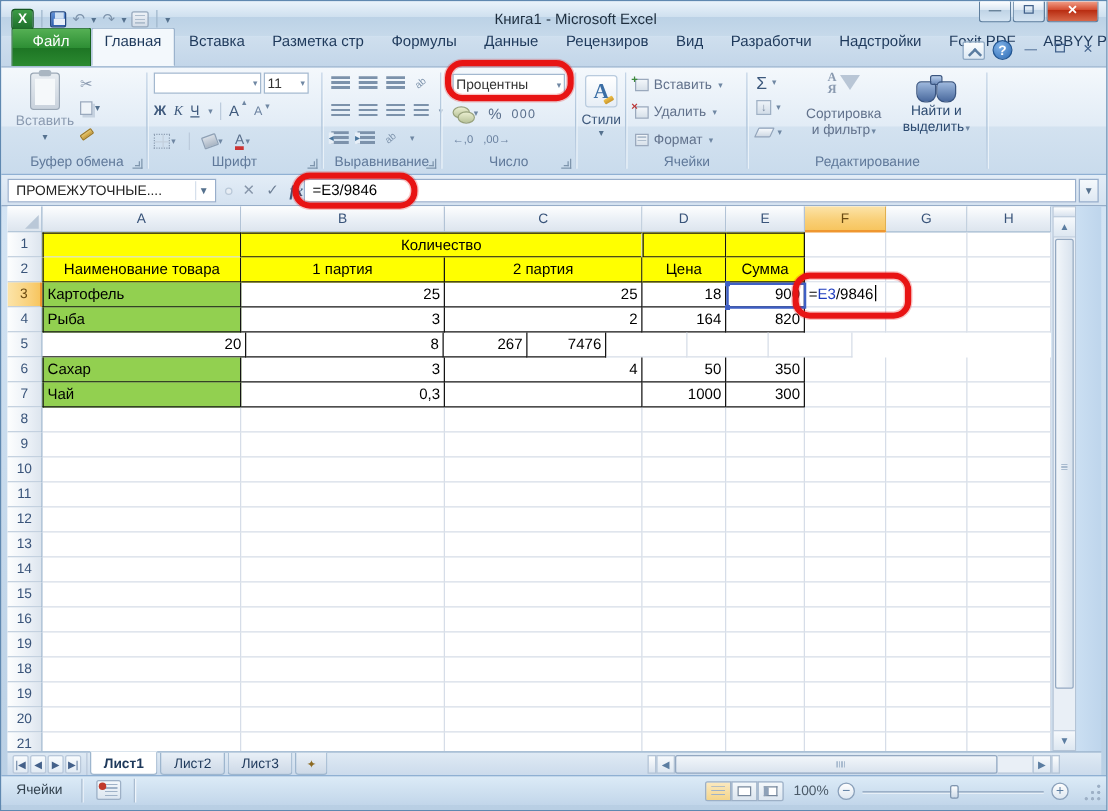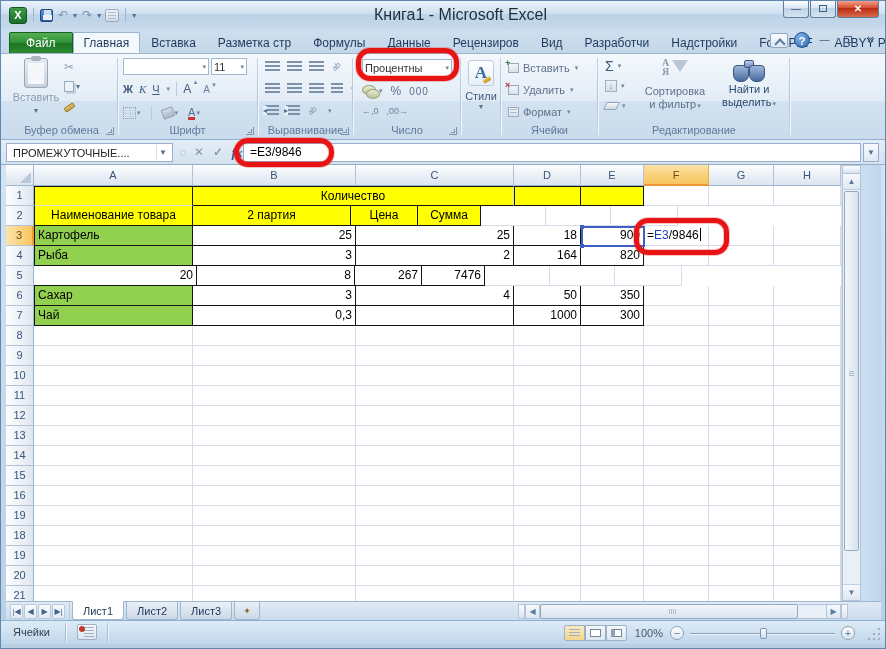--- a/index.html
+++ b/index.html
@@ -15,28 +15,28 @@
   .qat-sep { width:1px; height:14px; background:#9fb6cc; margin:0 2px; }
   .qat-btn { font-size:12px; color:#7d93ab; line-height:16px; padding:0 1px; }
   .floppy { width:13px; height:13px; background:linear-gradient(#5f8fd6,#2f5fae); border:1px solid #24477e; border-radius:2px; position:relative; }
   .floppy:before { content:""; position:absolute; left:3px; top:0; width:7px; height:5px; background:#cfe0f2; }
   .floppy:after { content:""; position:absolute; left:2px; bottom:1px; width:9px; height:5px; background:#e8eff8; }
   .qgrid { width:14px; height:13px; border:1px solid #98a9bd; background:
       linear-gradient(#eef2f7,#d4dde8); position:relative; border-radius:2px; }
   .qgrid:before{ content:""; position:absolute; inset:2px; background:
       repeating-linear-gradient(#aebdcd 0 1px, transparent 1px 3px); }
   .drop { font-size:8px; color:#55718e; }
-  .title-text { position:absolute; left:0; right:0; text-align:center; font-size:16px; color:#1e2e3e;padding-left:35px; }
+  .title-text { position:absolute; left:0; right:0; text-align:center; font-size:12px; color:#1e2e3e;padding-left:35px; }
   .winbtns { position:absolute; right:6px; top:0; display:flex; }
   .wbtn { width:26px; height:17px; border:1px solid #5f7f9e; border-top:none; background:linear-gradient(#fdfeff,#d9e6f2 45%,#c0d4e6 46%,#d4e4f2); color:#33506b; font-size:10px; text-align:center; line-height:15px; border-radius:0 0 3px 3px; margin-left:1px; }
   .wbtn.close { width:42px; background:linear-gradient(#f2a089,#d2482c 45%,#b92d12 46%,#d8684a); color:#fff; font-weight:bold; }
 
   
   .tabrow { position:absolute; left:0; top:28px; width:100%; height:24px; background:linear-gradient(#cfdfee,#c3d6e9); display:flex; align-items:flex-end; padding-left:8px; }
-  .rtab { height:21px; padding:0 10px; font-size:12px; color:#1e395b; line-height:21px; border:1px solid transparent; white-space:nowrap; }
+  .rtab { height:31px; padding:0 10px; font-size:12px; color:#1e395b; line-height:21px; border:1px solid transparent; white-space:nowrap; }
   .rtab.file { background:linear-gradient(#55b054,#2e8f35 50%,#1d7524 51%,#2c8a31); border:1px solid #17631e; border-bottom:none; color:#fff; border-radius:2px 2px 0 0; padding:0 16px; }
   .rtab.active { background:#f3f8fc; border:1px solid #9bb3cd; border-bottom:1px solid #f3f8fc; border-radius:2px 2px 0 0; }
   .tabrow-right { position:absolute; right:6px; top:31px; display:flex; align-items:center; gap:6px; }
   .chev-up { width:18px; height:15px; border:1px solid #8fa9c4; border-radius:2px; background:linear-gradient(#fbfdfe,#dde9f4); position:relative; }
   .chev-up:before { content:""; position:absolute; left:5px; top:6px; width:6px; height:6px; border-left:2px solid #5b7da1; border-top:2px solid #5b7da1; transform:rotate(45deg); }
   .help-btn { width:16px; height:16px; border-radius:50%; background:radial-gradient(circle at 35% 30%, #7fb2e8, #2d6bb4); color:#fff; font-size:11px; font-weight:bold; text-align:center; line-height:16px; border:1px solid #225591; }
   .mini-wbtn { width:17px; height:15px; color:#41618b; font-size:10px; text-align:center; line-height:14px; }
   .mini-box { display:inline-block; width:8px; height:7px; border:1px solid #41618b; background:transparent; }
 
   
@@ -170,21 +170,21 @@
   .vs-thumb { height:360px; background:linear-gradient(90deg,#f2f6fa,#d9e3ee); border:1px solid #93a8c1; border-radius:2px; margin:1px; position:relative; }
   .vs-thumb:before { content:""; position:absolute; left:4px; right:4px; top:50%; height:5px; background:repeating-linear-gradient(#a9bbcf 0 1px, transparent 1px 2px); }
   .vs-bottom { position:absolute; bottom:0; left:0; right:0; height:16px; text-align:center; font-size:8px; color:#5b7da1; line-height:15px; background:linear-gradient(#f6f9fc,#dde7f1); border-top:1px solid #c2cfdf; }
   .right-strip { position:absolute; left:860px; top:164px; width:20px; height:436px; background:linear-gradient(90deg,#cbdff2,#bed5ec); }
 
   
   .tabbar { position:absolute; left:5px; top:600px; width:875px; height:19px; background:linear-gradient(#dfeaf4,#ccdbec); display:flex; align-items:stretch; font-size:11px; border-top:1px solid #9eb6ce; }
   .navbtns { display:flex; align-items:center; gap:1px; padding:0 4px; border-right:1px solid #b9c8da; }
   .nav { width:13px; height:15px; text-align:center; line-height:14px; color:#44618a; font-size:8px; background:linear-gradient(#f8fbfd,#e2ebf4); border:1px solid #b9c8da; border-radius:2px; }
   .stab { padding:0 10px; line-height:18px; color:#1e395b; border:1px solid #9eb6ce; border-top:none; background:linear-gradient(#e9f0f7,#cdd9e7); margin-left:2px; border-radius:0 0 3px 3px; }
-  .stab.active { background:#fff; font-weight:normal; border-top:1px solid #fff; margin-top:-1px; }
+  .stab.active { background:#fff; font-weight:bold; border-top:1px solid #fff; margin-top:-1px; }
   .instab { width:26px; text-align:center; line-height:18px; border:1px solid #9eb6ce; border-top:none; background:linear-gradient(#e9f0f7,#cdd9e7); margin-left:2px; border-radius:0 0 3px 3px; color:#8c6a22; font-size:9px; }
   .hscroll { position:absolute; left:512px; top:2px; height:15px; display:flex; align-items:stretch; }
   .hs-split { width:7px; background:linear-gradient(#fdfefe,#d8e2ee); border:1px solid #b4c4d6; }
   .hs-arrow { width:15px; text-align:center; font-size:8px; color:#5b7da1; line-height:14px; background:linear-gradient(#f6f9fc,#dde7f1); border:1px solid #b4c4d6; }
   .hs-thumb { width:258px; background:linear-gradient(#f2f6fa,#d9e3ee); border:1px solid #93a8c1; border-radius:2px; position:relative; }
   .hs-thumb:before { content:""; position:absolute; top:4px; bottom:4px; left:50%; width:7px; background:repeating-linear-gradient(90deg,#a9bbcf 0 1px, transparent 1px 2px); }
   .hs-track { width:28px; background:#e9eff6; border-top:1px solid #b4c4d6; border-bottom:1px solid #b4c4d6; }
 
   
   .statusbar { position:absolute; left:0; top:619px; width:100%; height:24px; background:linear-gradient(#dcebf7,#c2d6ea); border-top:1px solid #8fb0d3; font-size:11px; color:#33424f; }
@@ -473,20 +473,21 @@
         <div class="cell c-d yellow tbt tbr tbb tbl"></div>
         <div class="cell c-e yellow tbt tbr tbb"></div>
         <div class="cell c-f"></div>
         <div class="cell c-g"></div>
         <div class="cell c-h"></div>
       </div>
 
       <div class="s-row">
         <div class="rh">2</div>
         <div class="cell c-a yellow tbl tbr tbb ctr">Наименование товара</div>
+        <div class="cell c-b yellow tbr tbb ctr">1 партия</div>
         <div class="cell c-c yellow tbr tbb ctr">2 партия</div>
         <div class="cell c-d yellow tbr tbb ctr">Цена</div>
         <div class="cell c-e yellow tbr tbb ctr">Сумма</div>
         <div class="cell c-f"></div>
         <div class="cell c-g"></div>
         <div class="cell c-h"></div>
       </div>
 
       <div class="s-row">
         <div class="rh sel">3</div>

